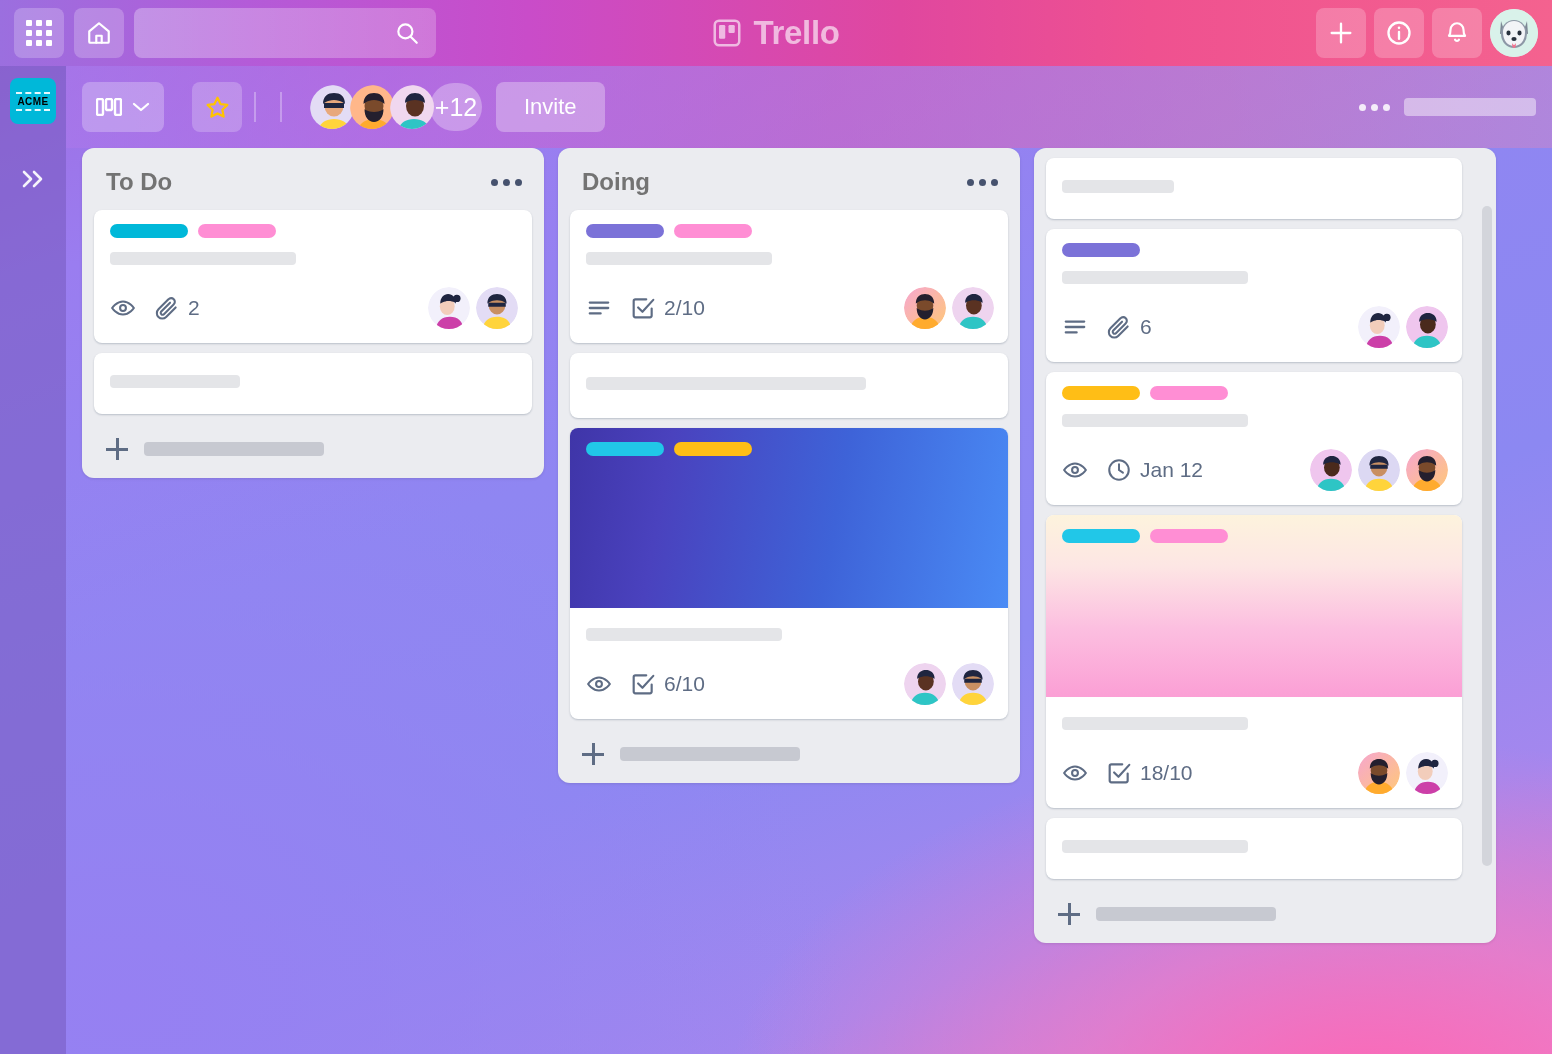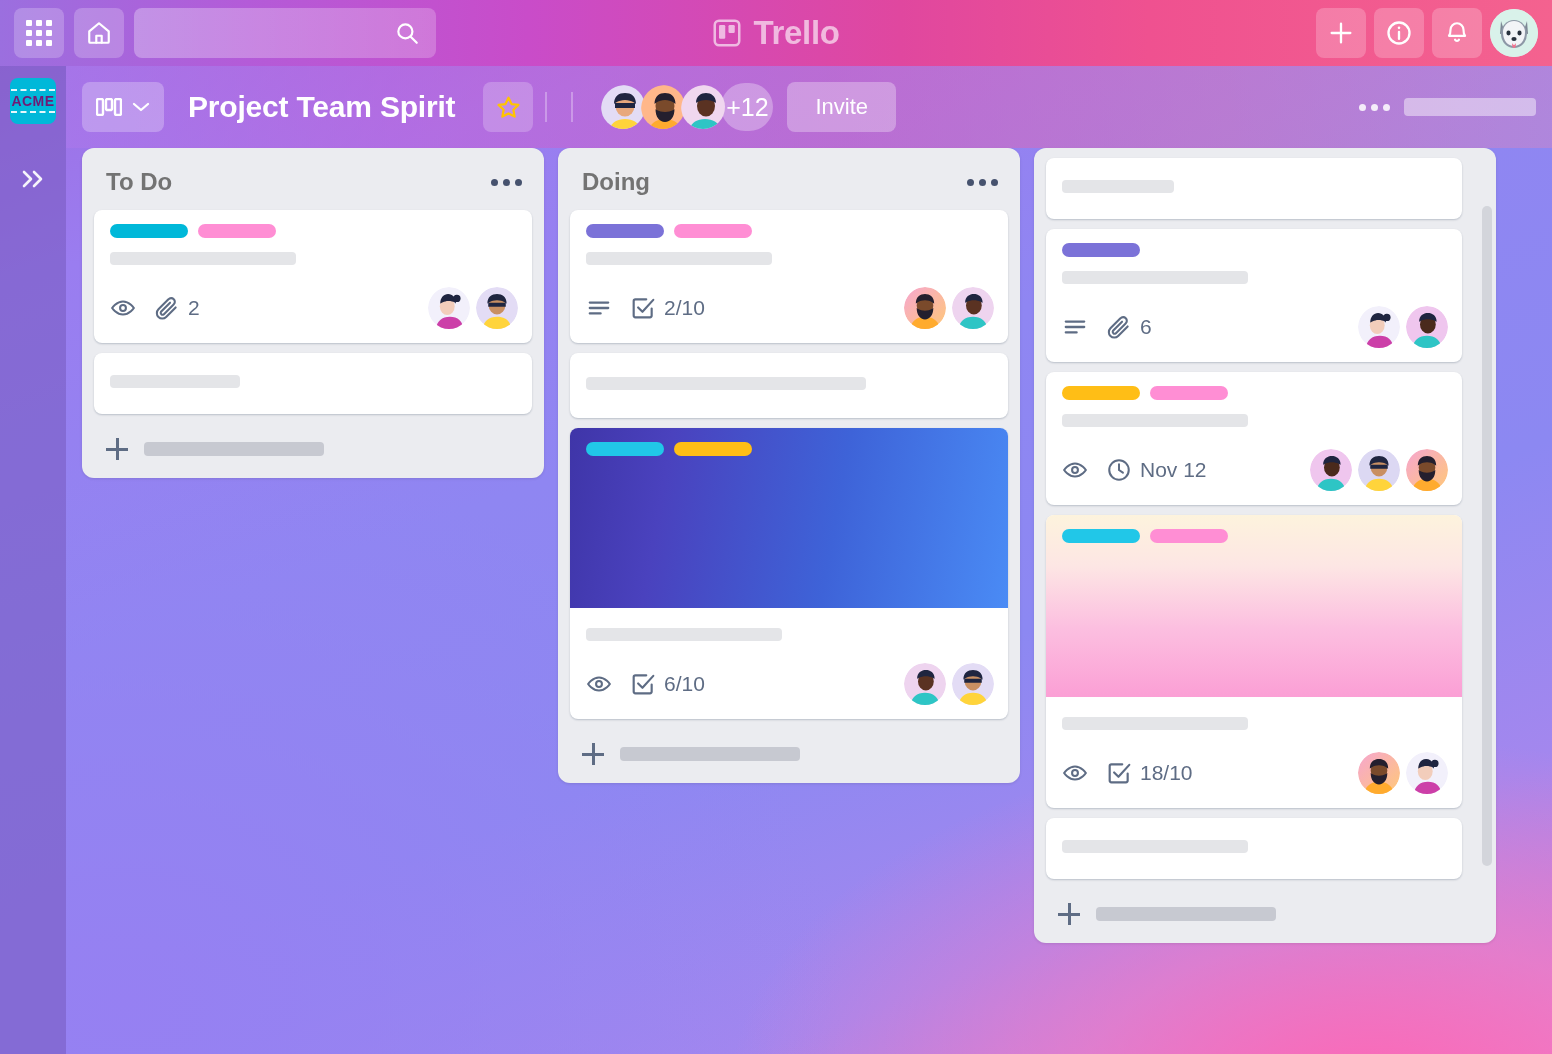--- a/index.html
+++ b/index.html
@@ -113,21 +113,21 @@
     position: absolute; left: 0; top: 66px; width: 66px; height: 988px;
     background: rgba(118,90,190,0.55); z-index: 35;
     display: flex; flex-direction: column; align-items: center;
   }
   .acme-logo {
     width: 46px; height: 46px; margin-top: 12px; border-radius: 8px;
     background: #00b8d9; display: flex; align-items: center; justify-content: center;
     position: relative; flex: 0 0 auto;
   }
   .acme-logo span {
-    color: #701a75; font-size: 14px; font-weight: 700; letter-spacing: 0.4px;
+    color: #000000; font-size: 10px; font-weight: 700; letter-spacing: 0.4px;
     border-top: 2px dashed rgba(255,255,255,0.9);
     border-bottom: 2px dashed rgba(255,255,255,0.9);
     padding: 2px 1px;
   }
   .expand-btn {
     margin-top: 42px; color: #fff; font-size: 27px; cursor: pointer;
     line-height: 1; opacity: 0.92;
   }
 
   
@@ -272,21 +272,20 @@
     <svg width="26" height="18" viewBox="0 0 26 18">
       <rect x="1" y="1" width="6" height="16" rx="1.6" fill="none" stroke="#fff" stroke-width="2.4"></rect>
       <rect x="10" y="1" width="6" height="11" rx="1.6" fill="none" stroke="#fff" stroke-width="2.4"></rect>
       <rect x="19" y="1" width="6" height="16" rx="1.6" fill="none" stroke="#fff" stroke-width="2.4"></rect>
     </svg>
     <svg width="18" height="12" viewBox="0 0 18 12">
       <path d="M2 3 L9 9 L16 3" fill="none" stroke="#fff" stroke-width="2.3" stroke-linecap="round" stroke-linejoin="round"></path>
     </svg>
   </div>
 
-  <div class="board-title">Project Team Spirit</div>
 
   <div class="star-btn">
     <svg width="27" height="27" viewBox="0 0 24 24" fill="none" stroke="#ffc400" stroke-width="2" stroke-linejoin="round">
       <path d="M12 3.3l2.7 5.6 6.1.85-4.45 4.3 1.07 6.05L12 17.25 6.58 20.1l1.07-6.05L3.2 9.75l6.1-.85z"></path>
     </svg>
   </div>
 
   <div class="vdiv"></div>
 
 
@@ -603,21 +602,21 @@
               <svg width="26" height="26" viewBox="0 0 24 24" fill="none" stroke="#5e6c84" stroke-width="1.9">
                 <path d="M2 12s3.8-6 10-6 10 6 10 6-3.8 6-10 6-10-6-10-6z"></path>
                   <circle cx="12" cy="12" r="2.7"></circle>
               </svg>
             </span>
             <span class="badge">
               <svg width="26" height="26" viewBox="0 0 24 24" fill="none" stroke="#5e6c84" stroke-width="1.9" stroke-linecap="round">
                 <circle cx="12" cy="12" r="9"></circle>
                   <path d="M12 6.8V12l3.6 2.4"></path>
               </svg>
-              <span>Nov 12</span>
+              <span>Jan 12</span>
             </span>
           </div>
           <div class="card-avatars">
             <div class="c-av">
               <svg viewBox="0 0 48 48" width="42" height="42">
                 <circle cx="24" cy="24" r="24" fill="#efc6ee"></circle>
                 <path d="M8 48c0-9 7-14 16-14s16 5 16 14z" fill="#2ec5c5"></path>
                 <ellipse cx="25" cy="21" rx="9" ry="10.5" fill="#4a2a1c"></ellipse>
                 <path d="M15 18c0-7 5-10 10-10s10 3 10 10c0 0-4-3-10-3s-10 3-10 3z" fill="#1f2540"></path>
               </svg>

